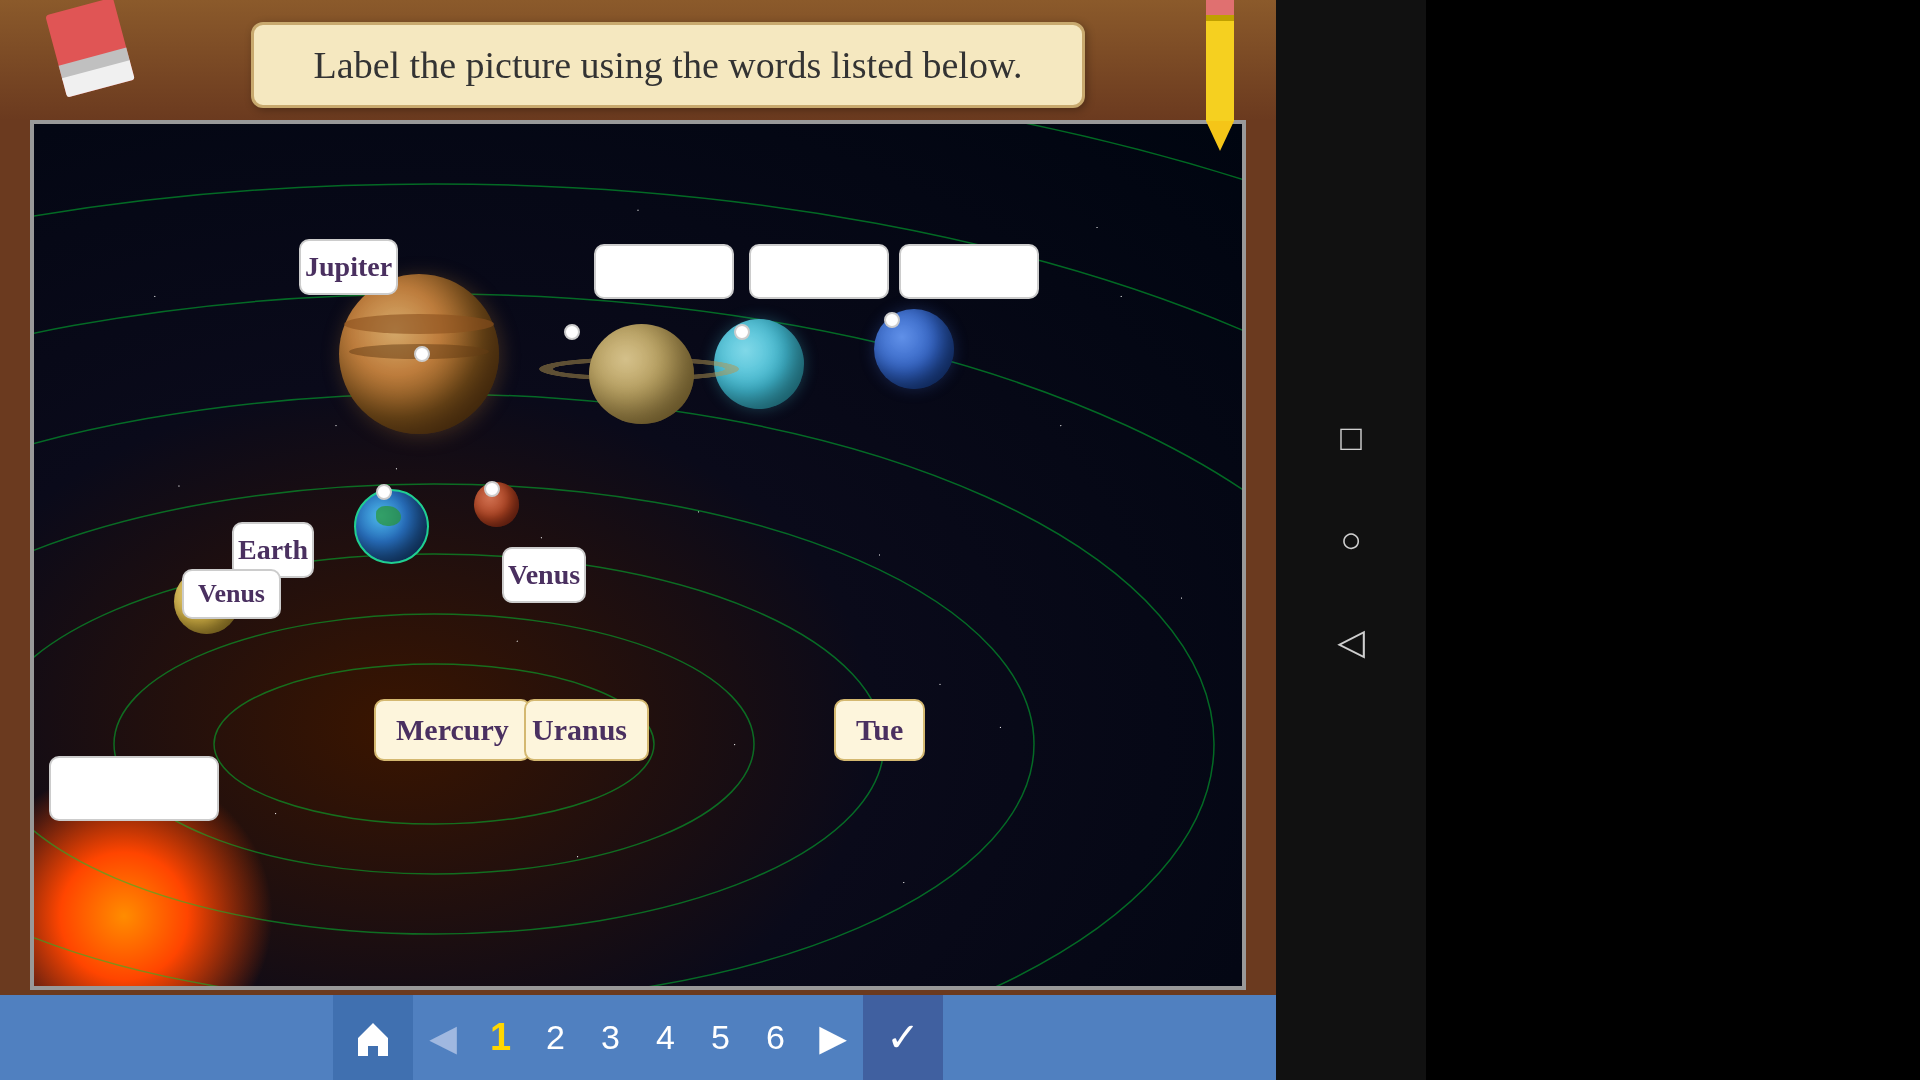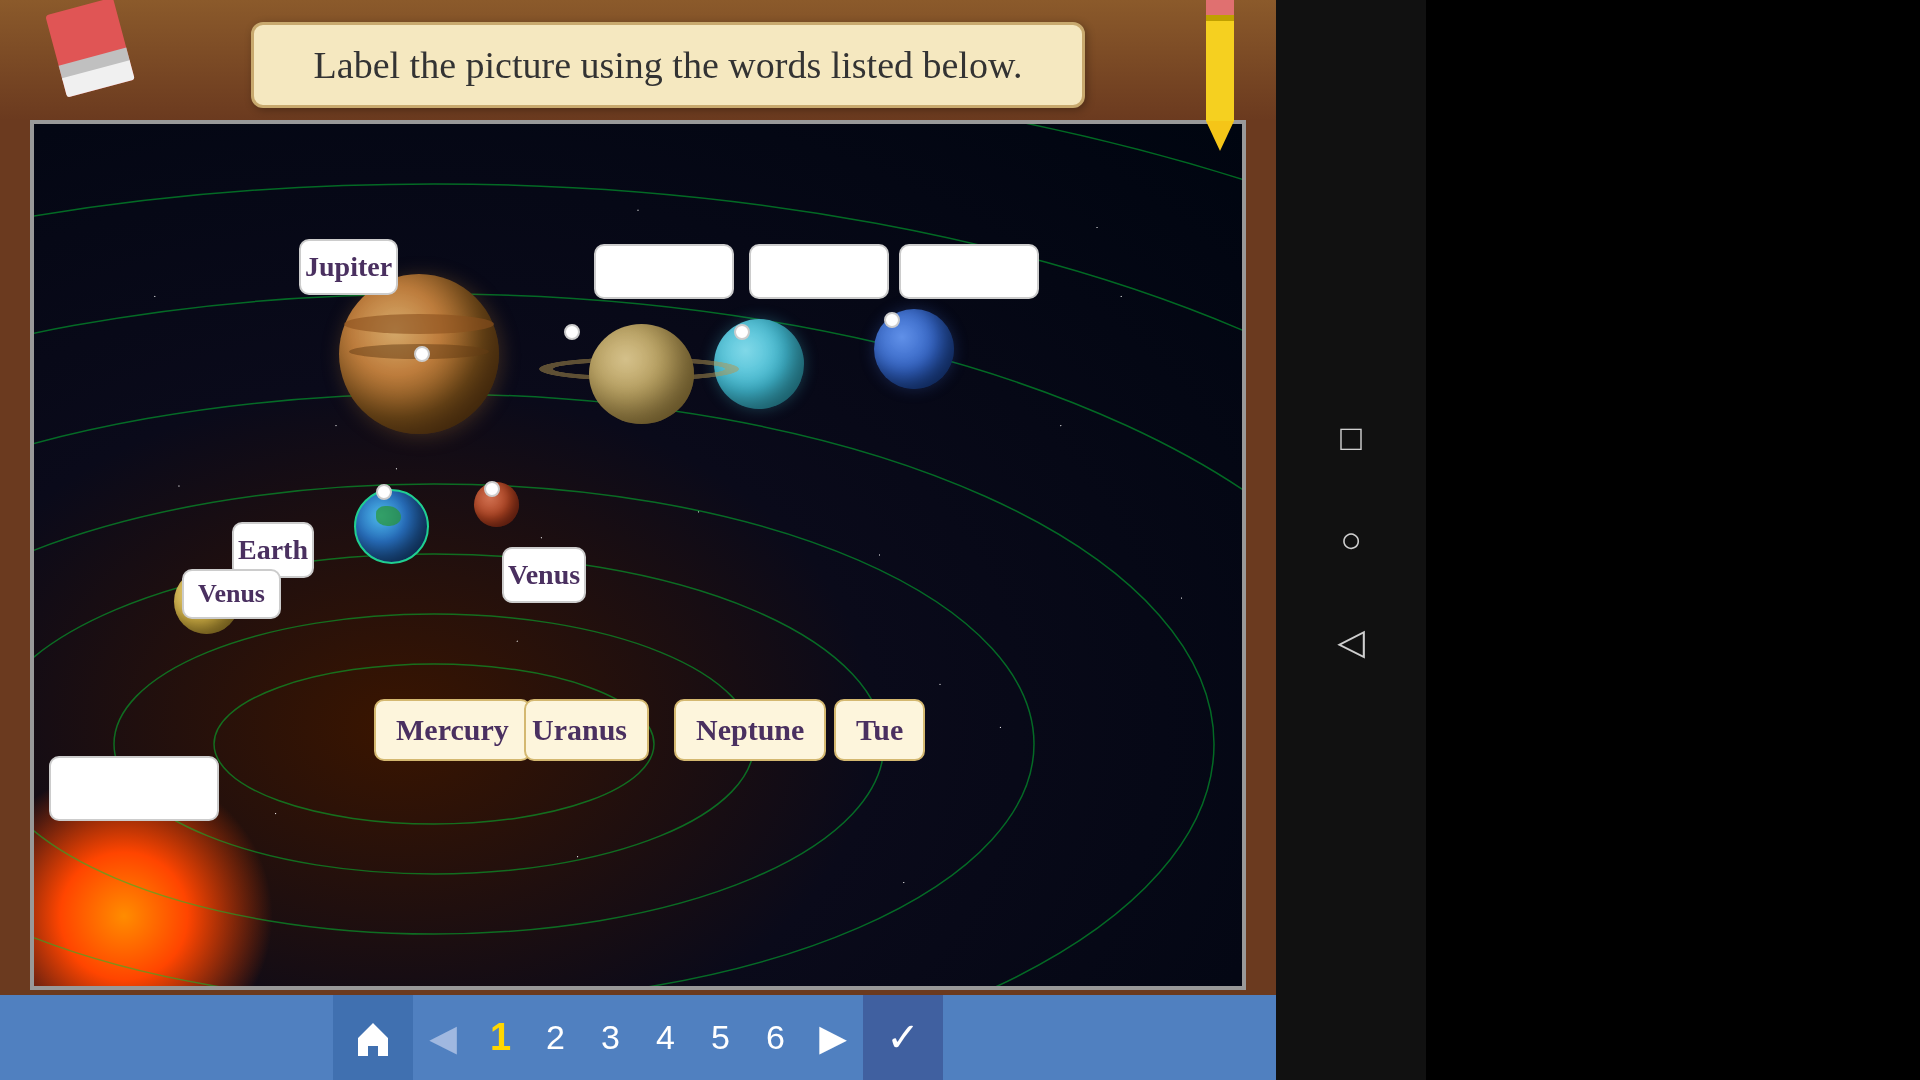--- a/index.html
+++ b/index.html
@@ -533,23 +533,20 @@
     <div class="label-box-empty" style="top:120px;left:560px;"></div>
     <div class="label-box-empty" style="top:120px;left:715px;"></div>
     <div class="label-box-empty" style="top:120px;left:865px;"></div>
 
     <div class="word-bank-box" style="bottom:225px;left:340px;">
       <span>Mercury</span>
     </div>
     <div class="word-bank-box" style="bottom:225px;left:490px;padding-left:6px;">
       <span>Uranus</span>
     </div>
-    <div class="word-bank-box" style="bottom:225px;left:640px;">
-      <span>Neptune</span>
-    </div>
     <div class="word-bank-box" style="bottom:225px;left:800px;">
       <span>Tue</span>
     </div>
 
     <div class="label-box-empty" style="bottom:165px;left:15px;width:170px;height:65px;"></div>
 
   </div>
 
   <div class="bottom-nav">
     <div class="nav-home">

